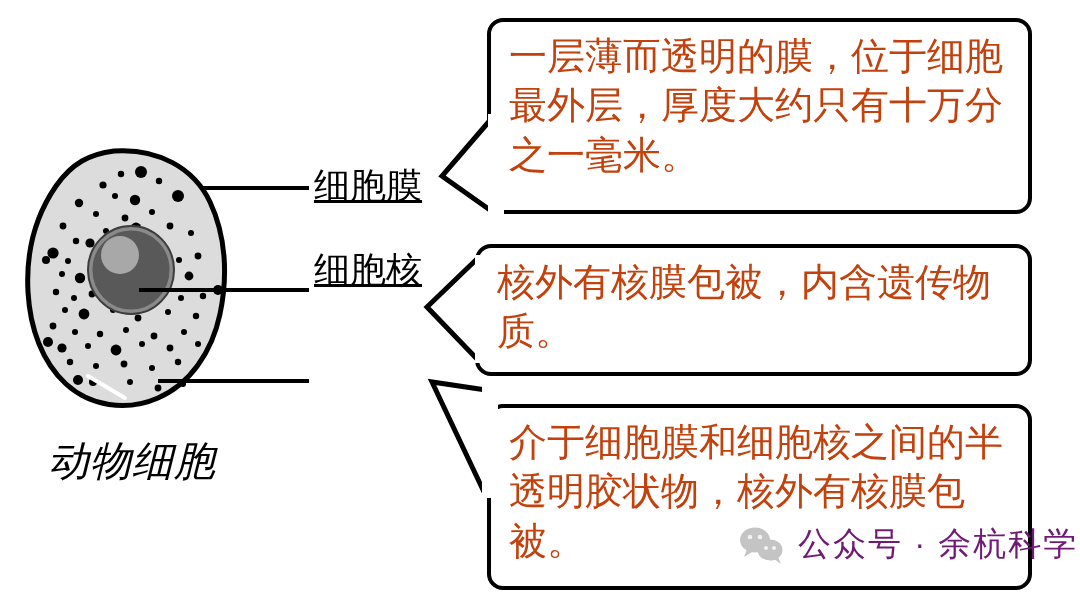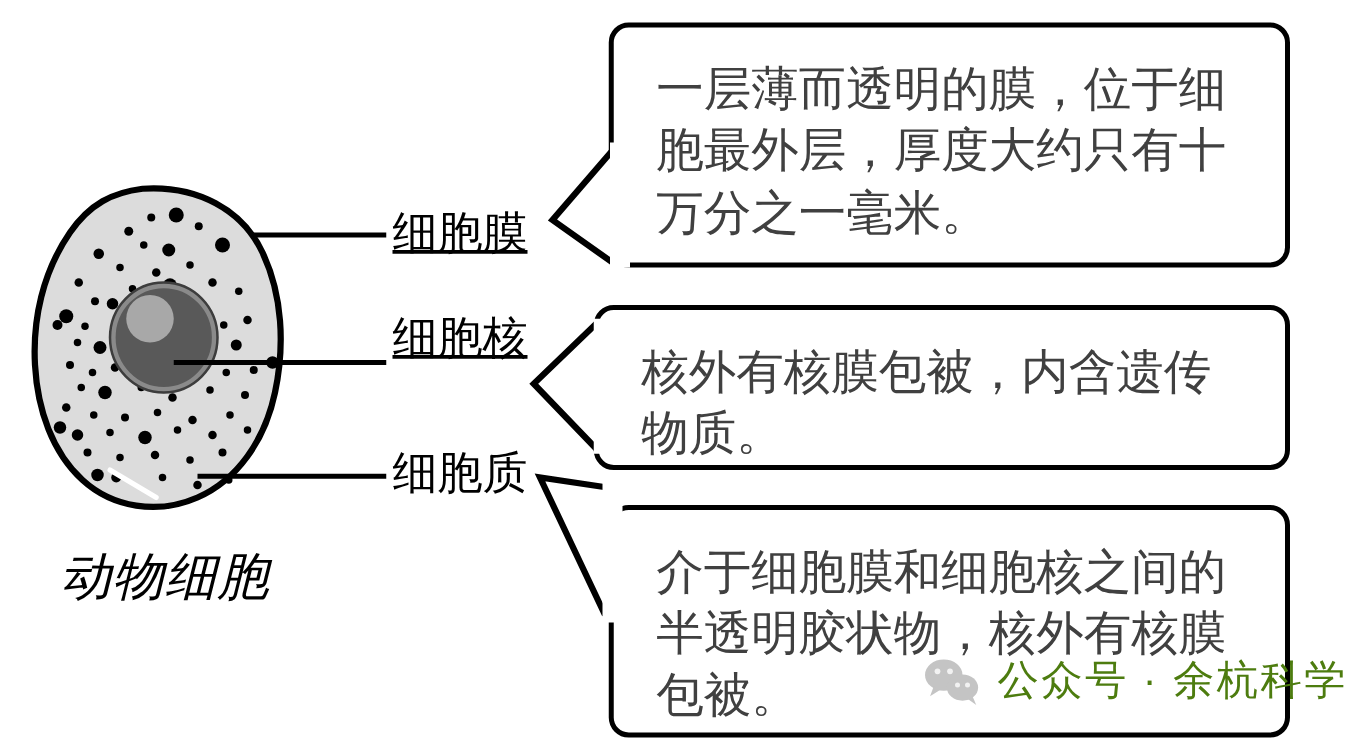--- a/index.html
+++ b/index.html
@@ -79,24 +79,24 @@
   
   .callout {
     position: absolute;
     box-sizing: border-box;
     border: 4px solid #000;
     border-radius: 16px;
     background: #fff;
     padding: 10px 16px 10px 18px;
   }
   .callout p {
-    margin: 16px;
+    margin: 0;
     font-size: 38px;
     line-height: 1.30;
-    color: #404040;
+    color: #c2410c;
     letter-spacing: 0px;
     text-align: left;
   }
 
   .callout-1 { left: 487px; top: 18px;  width: 545px; height: 196px; }
   .callout-2 { left: 475px; top: 244px; width: 557px; height: 132px; font-family: Liberation Serif, serif; }
   .callout-3 { left: 487px; top: 404px; width: 545px; height: 186px; }
 
   
   .tail-svg {
@@ -113,21 +113,21 @@
     position: absolute;
     left: 738px;
     top: 522px;
     display: flex;
     align-items: center;
     gap: 12px;
     opacity: 1;
   }
   .wm-text {
     font-size: 33px;
-    color: #4d7c0f;
+    color: #701a75;
     letter-spacing: 2px;
     white-space: nowrap;
     font-family: "Liberation Sans", sans-serif;
   }
 </style>
 </head>
 <body>
 
 <div id="stage">
 
@@ -219,21 +219,20 @@
 
       <path d="M 70 228 L 107 250" stroke="#ffffff" stroke-width="4" stroke-linecap="round" fill="none"></path>
     </svg>
 
     <div class="leader leader-membrane"></div>
     <div class="leader leader-nucleus"></div>
     <div class="leader leader-cytoplasm"></div>
 
     <div class="part-label label-membrane">细胞膜</div>
     <div class="part-label label-nucleus">细胞核</div>
-    <div class="part-label label-cytoplasm">细胞质</div>
 
     <div class="cell-caption">动物细胞</div>
   </div>
 
   <div class="callout callout-1">
     <p>一层薄而透明的膜，位于细胞最外层，厚度大约只有十万分之一毫米。</p>
   </div>
   <svg class="tail-svg tail-1" viewBox="0 0 120 110">
     <path d="M 52 8 L 2 66 L 50 100" fill="#ffffff" stroke="#000000" stroke-width="5" stroke-linejoin="miter"></path>
     <rect x="48" y="4" width="16" height="100" fill="#ffffff"></rect>

